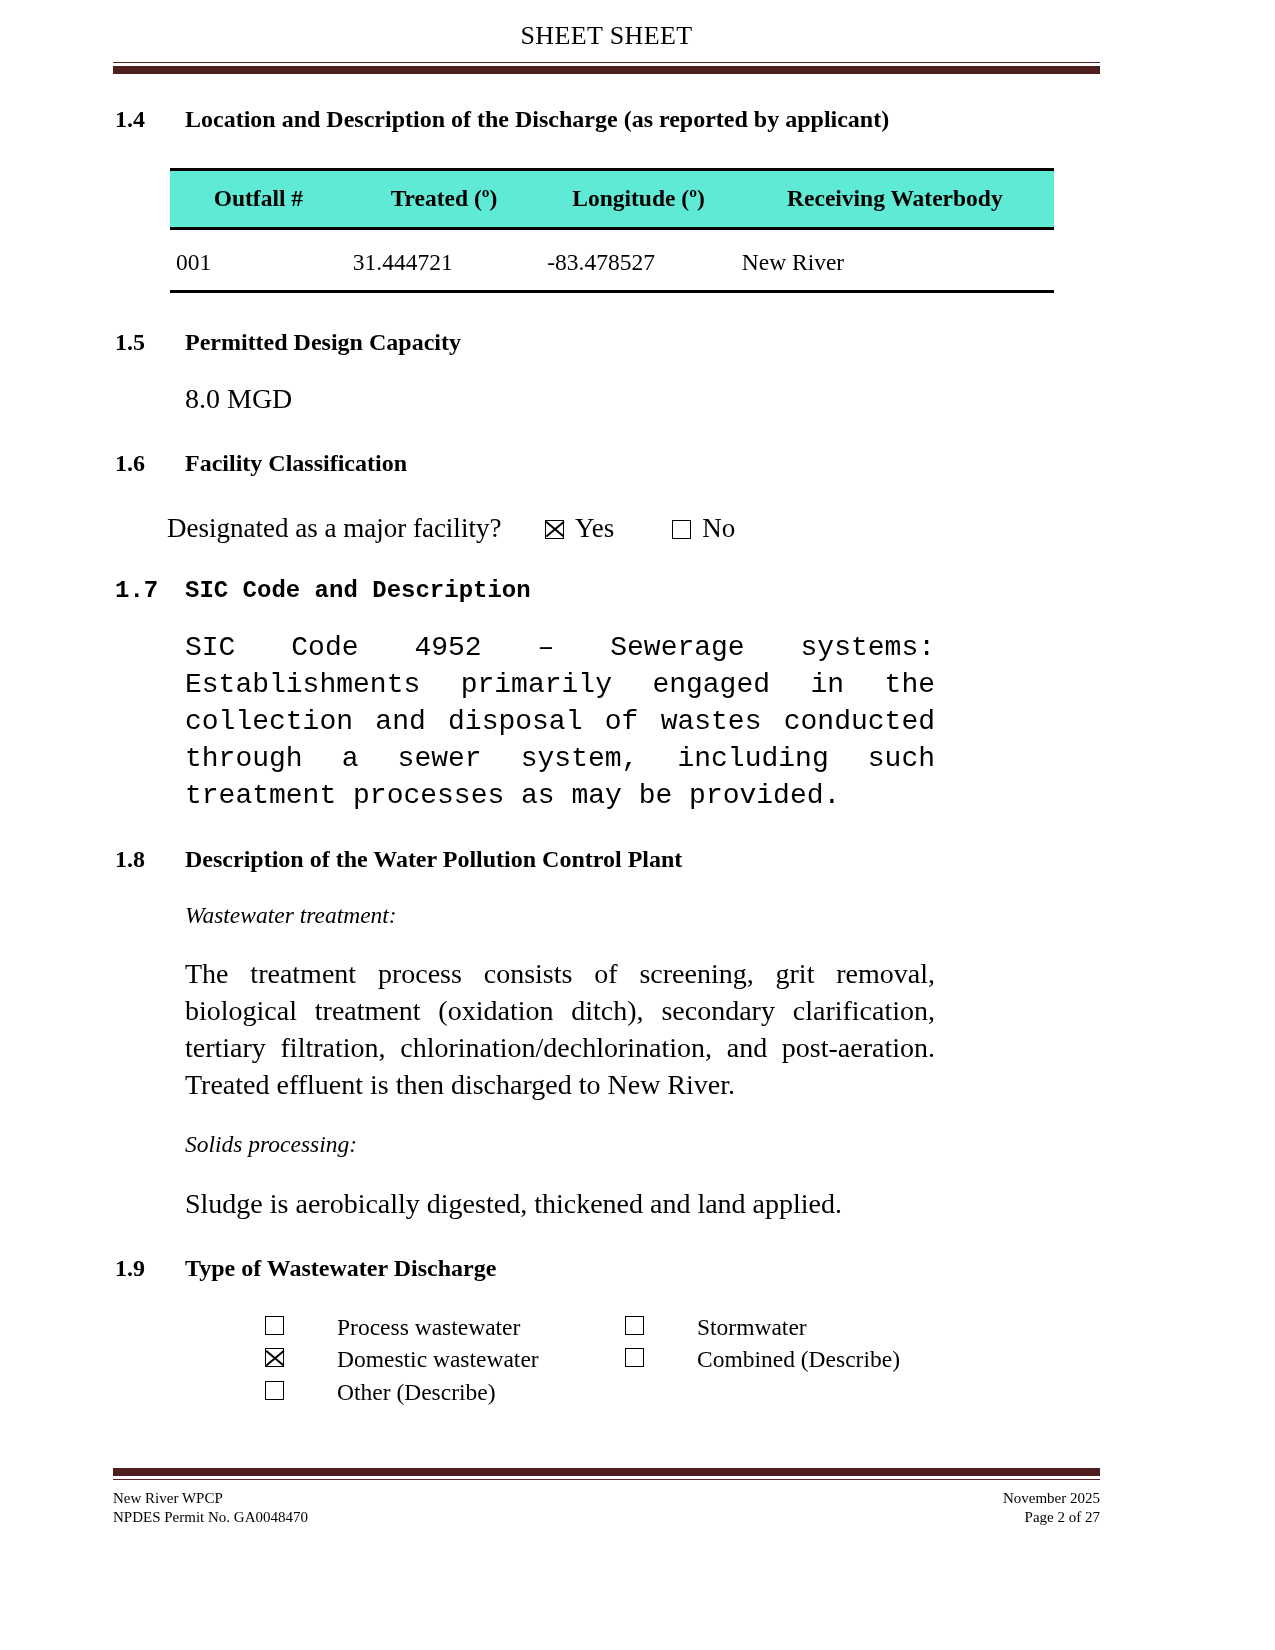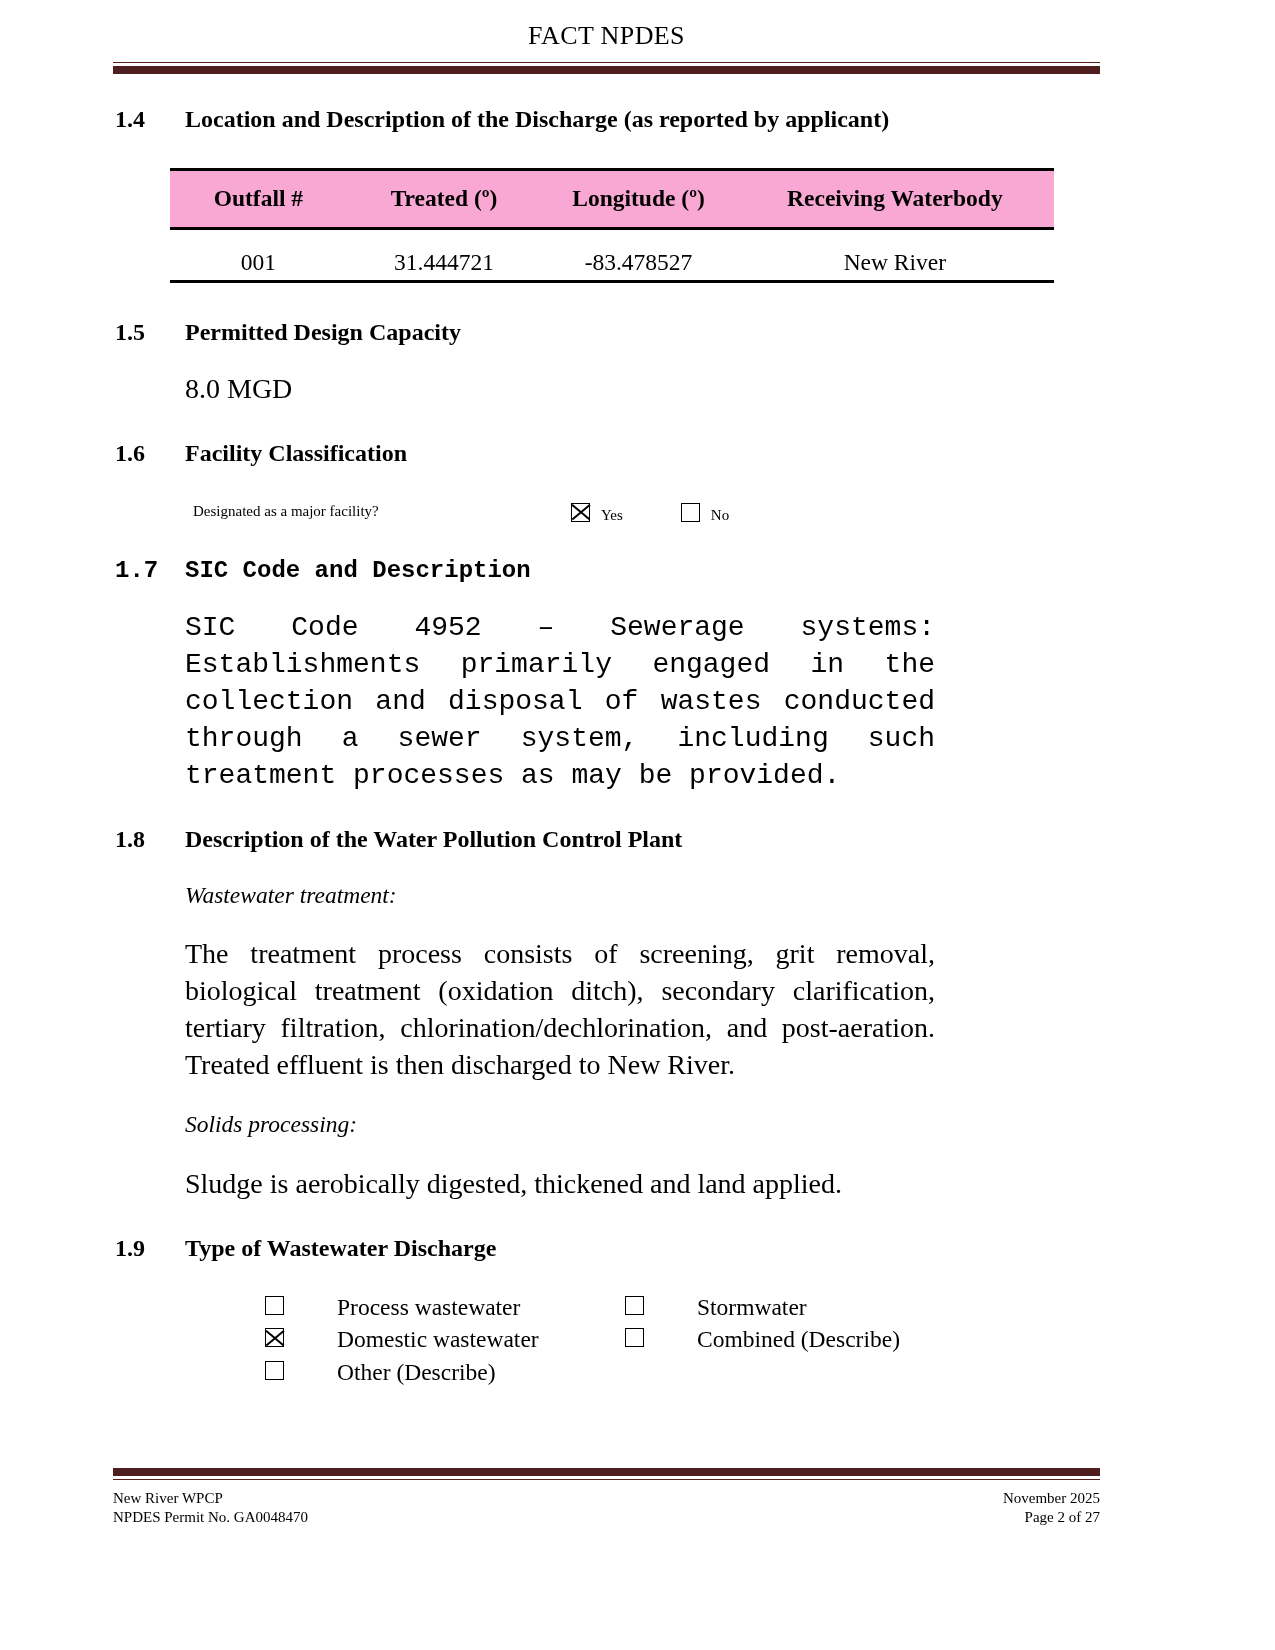--- a/index.html
+++ b/index.html
@@ -108,31 +108,30 @@
     margin-left: 55px;
     margin-right: 0;
     width: 884px;
   }
   table.outfall {
     border-collapse: collapse;
     width: 100%;
     font-size: 23px;
   }
   table.outfall th {
-    background: #f9a8d4;
+    background: #5eead4;
     font-weight: bold;
     font-size: 23.5px;
     text-align: center;
     padding: 14px 6px 15px 6px;
     border-top: 3.2px solid #000;
     border-bottom: 3.2px solid #000;
   }
   table.outfall td {
-    text-align: center;
-    padding: 19px 6px 4px 6px;
+    padding: 19px 6px 14px 6px;
     border-bottom: 3.2px solid #000;
     font-size: 23.5px;
   }
   .col-outfall { width: 20%; }
   .col-lat { width: 22%; }
   .col-lon { width: 22%; }
   .col-water { width: 36%; }
 
   
   .cbox {
@@ -152,22 +151,22 @@
     top: 50%;
     width: 23px;
     height: 1.6px;
     background: #000;
     transform-origin: center;
   }
   .cbox.checked::before { transform: translate(-50%,-50%) rotate(40deg); }
   .cbox.checked::after  { transform: translate(-50%,-50%) rotate(-40deg); }
 
   .facility-row {
-    margin-left: 78px;
-    font-size: 15px;
+    margin-left: 52px;
+    font-size: 27px;
     display: flex;
     align-items: flex-start;
   }
   .facility-q { width: 378px; }
   .facility-opt { margin-right: 58px; }
   .facility-opt .lbl { margin-left: 11px; }
 
   .discharge-grid {
     margin-left: 150px;
     font-size: 23.5px;
@@ -203,21 +202,21 @@
   }
   .footer-left { text-align: left; }
   .footer-right { text-align: right; }
 </style>
 </head>
 <body>
 
 <div class="page">
 
   <div class="header">
-    <div class="header-title">FACT NPDES</div>
+    <div class="header-title">SHEET SHEET</div>
     <div class="rule-top">
       <div class="rule-thin"></div>
       <div class="rule-gap"></div>
       <div class="rule-thick"></div>
     </div>
   </div>
 
   <div class="content">
 
     <div class="section" style="margin-top:0;">

